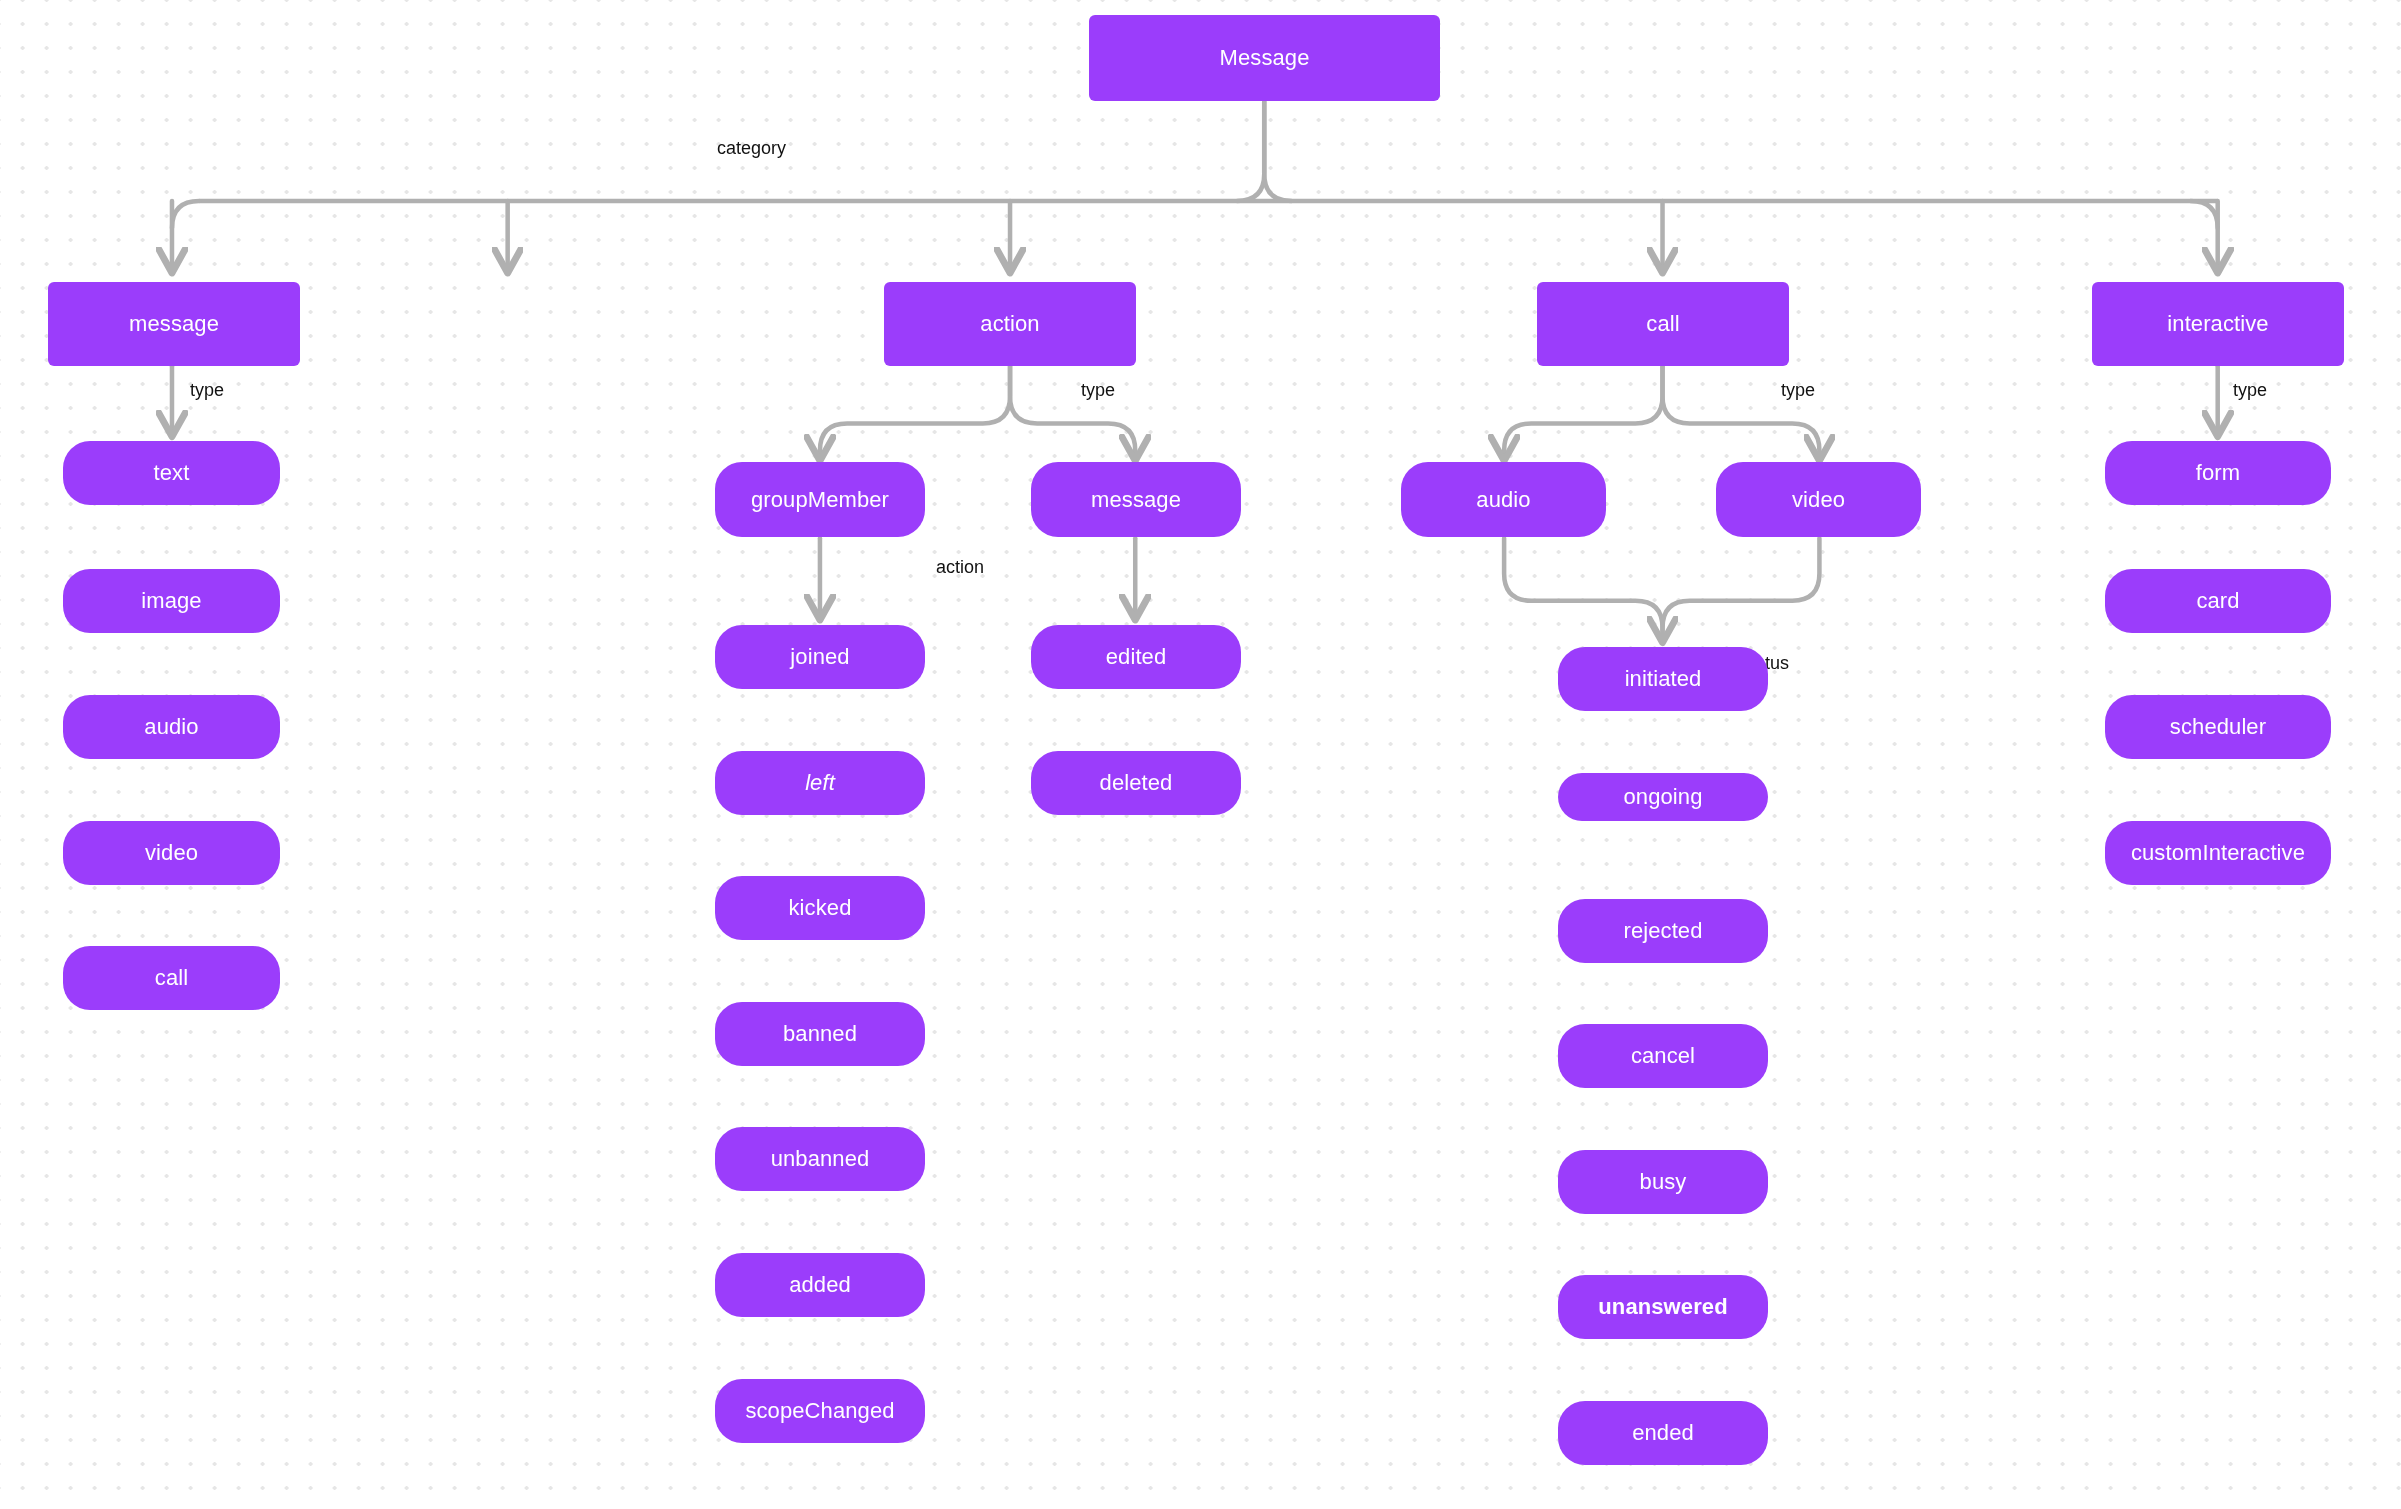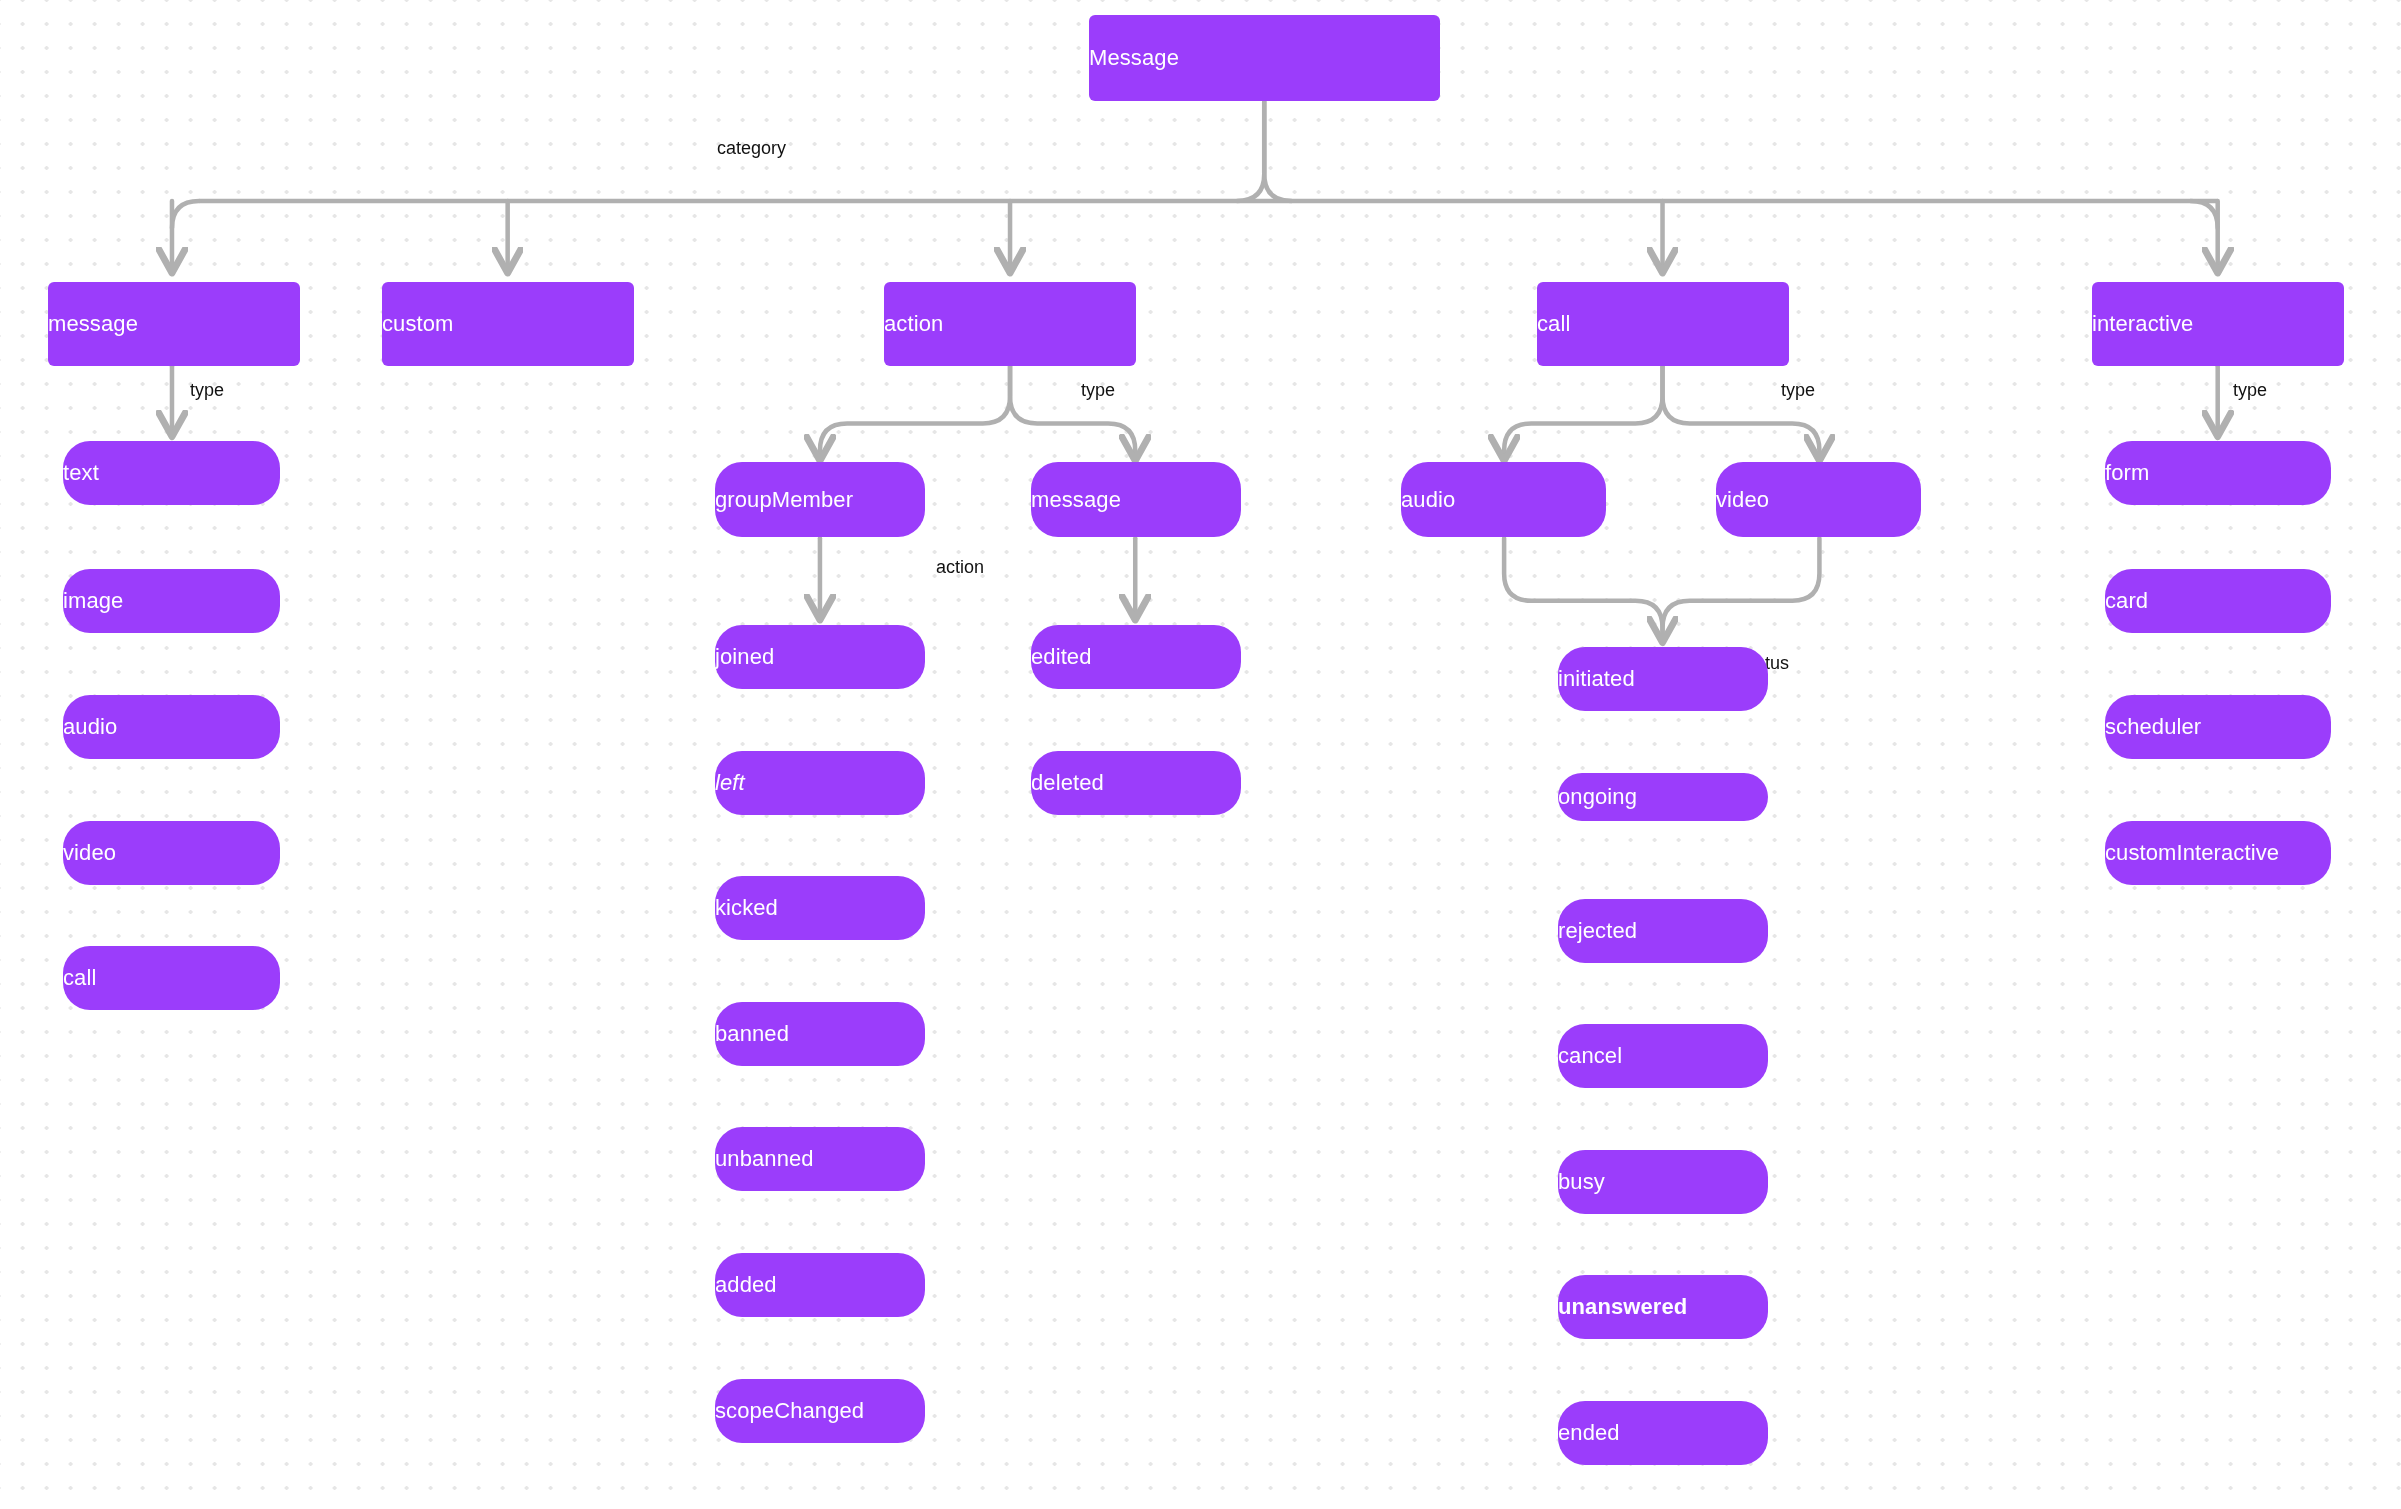--- a/index.html
+++ b/index.html
@@ -22,20 +22,21 @@
   svg.edges {
     position: absolute;
     left: 0; top: 0;
     width: 2401px; height: 1510px;
     pointer-events: none;
   }
   .node {
     position: absolute;
     display: flex;
     align-items: center;
+    justify-content: center;
     background: #9B3DFB;
     color: #ffffff;
     font-size: 22px;
     line-height: 1;
     letter-spacing: 0.1px;
     white-space: nowrap;
     user-select: none;
   }
   .node.root      { border-radius: 6px; }
   .node.cat       { border-radius: 6px; }
@@ -103,23 +104,20 @@
   <div class="edge-label" style="left:190px; top:381px;">type</div>
   <div class="edge-label" style="left:1081px; top:381px;">type</div>
   <div class="edge-label" style="left:1781px; top:381px;">type</div>
   <div class="edge-label" style="left:2233px; top:381px;">type</div>
   <div class="edge-label" style="left:936px; top:558px;">action</div>
   <div class="edge-label" style="left:1741px; top:607px;margin-top:47px;">status</div>
 
   <div class="node cat" style="left:48px; top:282px; width:252px; height:84px;">
     <span>message</span>
   </div>
-  <div class="node cat" style="left:382px; top:282px; width:252px; height:84px;">
-    <span>custom</span>
-  </div>
   <div class="node cat" style="left:884px; top:282px; width:252px; height:84px;">
     <span>action</span>
   </div>
   <div class="node cat" style="left:1537px; top:282px; width:252px; height:84px;">
     <span>call</span>
   </div>
   <div class="node cat" style="left:2092px; top:282px; width:252px; height:84px;">
     <span>interactive</span>
   </div>
 

